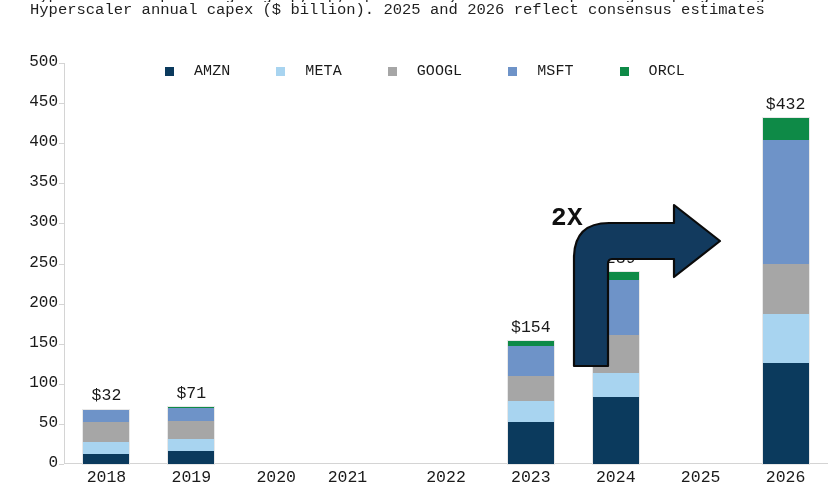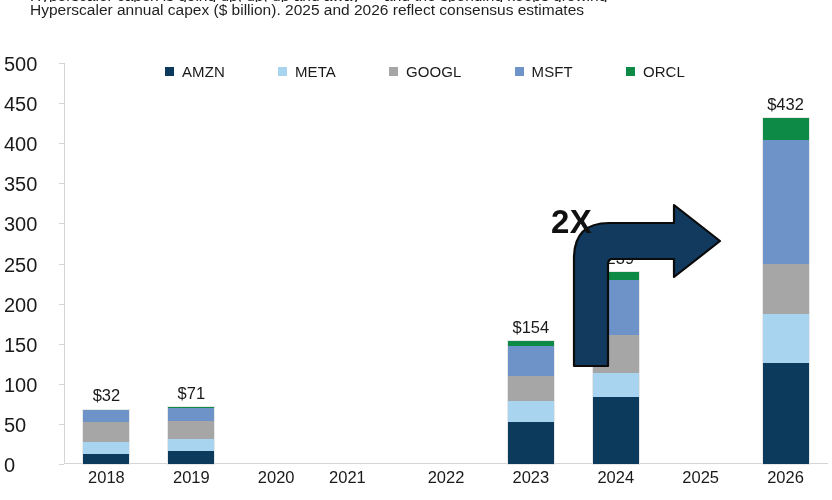--- a/index.html
+++ b/index.html
@@ -1,56 +1,56 @@
 <!DOCTYPE html>
 <html><head>
 <meta charset="utf-8">
 <style>
   html,body{margin:0;padding:0;}
   body{
     width:832px;height:500px;overflow:hidden;background:#ffffff;
     font-family:"Liberation Sans",sans-serif;color:#1a1a1a;
   }
-  #root{position:relative;width:728px;height:500px;}
+  #root{position:relative;width:728px;height:500px;font-family:Liberation Mono, monospace;}
 
   
   .title-clipped{
     position:absolute;left:30px;top:-13px;width:790px;height:15px;
     font-size:15.5px;font-weight:400;color:#1f1f1f;white-space:nowrap;overflow:hidden;
   }
   .subtitle{
     position:absolute;left:30px;top:1px;
     font-size:15.5px;font-weight:400;color:#1f1f1f;white-space:nowrap;
   }
 
   
   .legend{
     position:absolute;left:165px;top:60px;width:520px;height:22px;
     display:flex;align-items:center;justify-content:space-between;
   }
-  .legend-item{display:flex;align-items:center;gap:8px;}
+  .legend-item{display:flex;align-items:center;gap:20px;}
   .legend-swatch{width:9px;height:9px;display:inline-block;}
   .legend-label{font-size:15px;color:#1a1a1a;letter-spacing:.1px;}
 
   
   .plot{
     position:absolute;left:64px;top:63px;width:764px;height:401px;
   }
   .axis-line-y{
     position:absolute;left:0;top:0;width:1px;height:401px;background:#d4d4d4;
   }
   .axis-line-x{
     position:absolute;left:0;bottom:0;width:764px;height:1px;background:#d4d4d4;
   }
   .tick{
     position:absolute;left:-5px;width:5px;height:1px;background:#d4d4d4;
   }
   .ytick-label{
-    position:absolute;right:0;width:54px;
-    font-size:20px;color:#1a1a1a;transform:translateY(-10px);
+    position:absolute;right:0;text-align:right;width:54px;
+    font-size:16px;color:#1a1a1a;transform:translateY(-10px);
   }
   #ylabels{position:absolute;left:0;top:63px;width:58px;height:401px;}
 
   .bars{position:absolute;left:0;top:0;width:764px;height:401px;}
   .bar-group{
     position:absolute;bottom:0;width:84.9px;height:401px;
   }
   .bar{
     position:absolute;bottom:0;left:50%;transform:translateX(-50%);
     width:46px;display:flex;flex-direction:column-reverse;
@@ -64,21 +64,21 @@
 
   #xlabels{position:absolute;left:64px;top:468px;width:764px;height:26px;}
   .xtick-label{
     position:absolute;width:84.9px;text-align:center;
     font-size:16.5px;color:#1a1a1a;
   }
 
   
   .anno-2x{
     position:absolute;left:487px;top:140px;
-    font-size:33px;font-weight:bold;color:#111111;letter-spacing:.5px;
+    font-size:26px;font-weight:bold;color:#111111;letter-spacing:.5px;
   }
   #anno-arrow{position:absolute;left:500px;top:140px;}
 </style>
 </head>
 <body>
 
 <div id="root">
 
   <div class="title-clipped">Hyperscaler capex is going up, up, up and away — and the spending keeps growing</div>
   <div class="subtitle">Hyperscaler annual capex ($ billion). 2025 and 2026 reflect consensus estimates</div>

